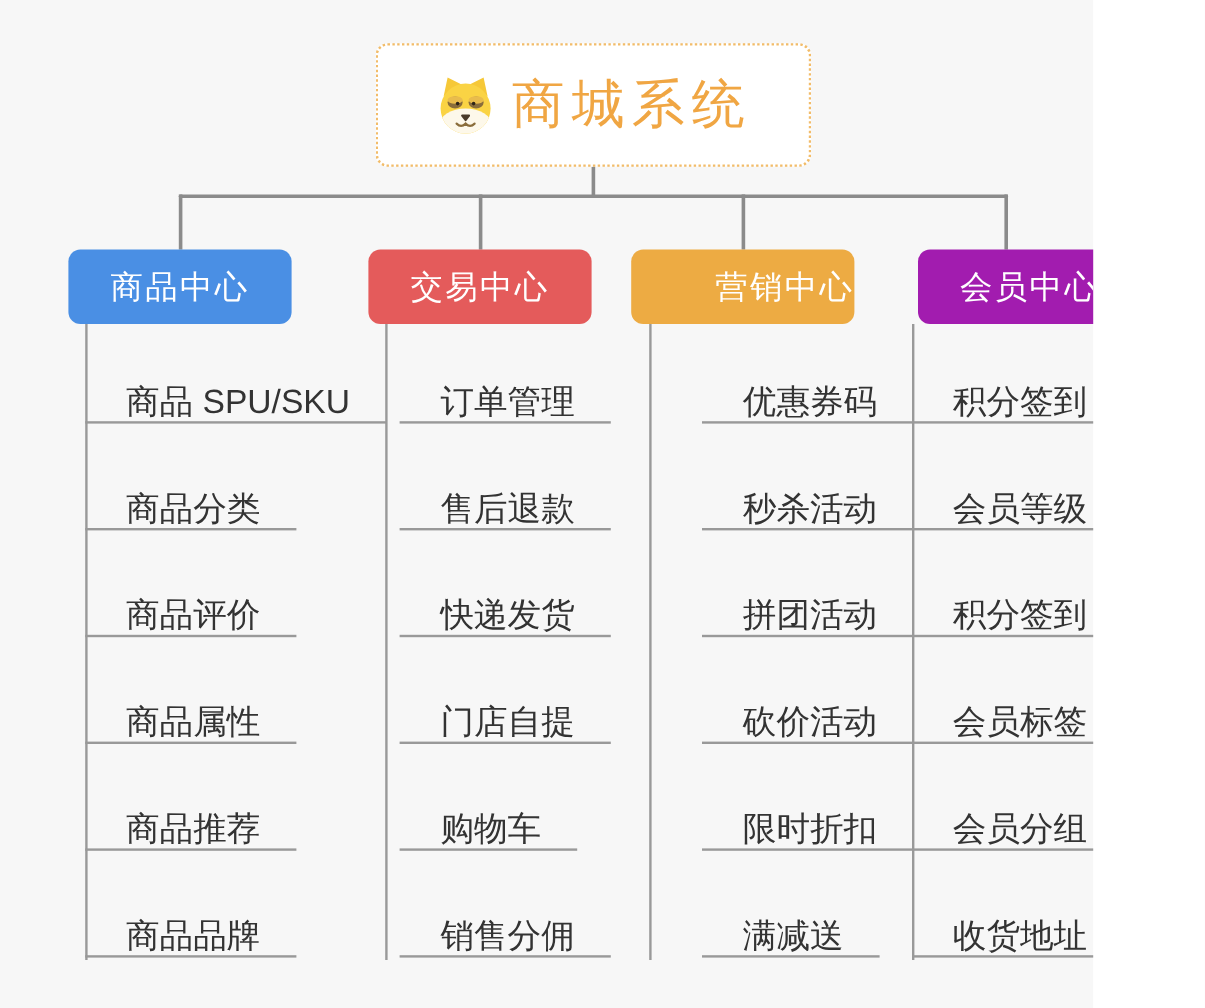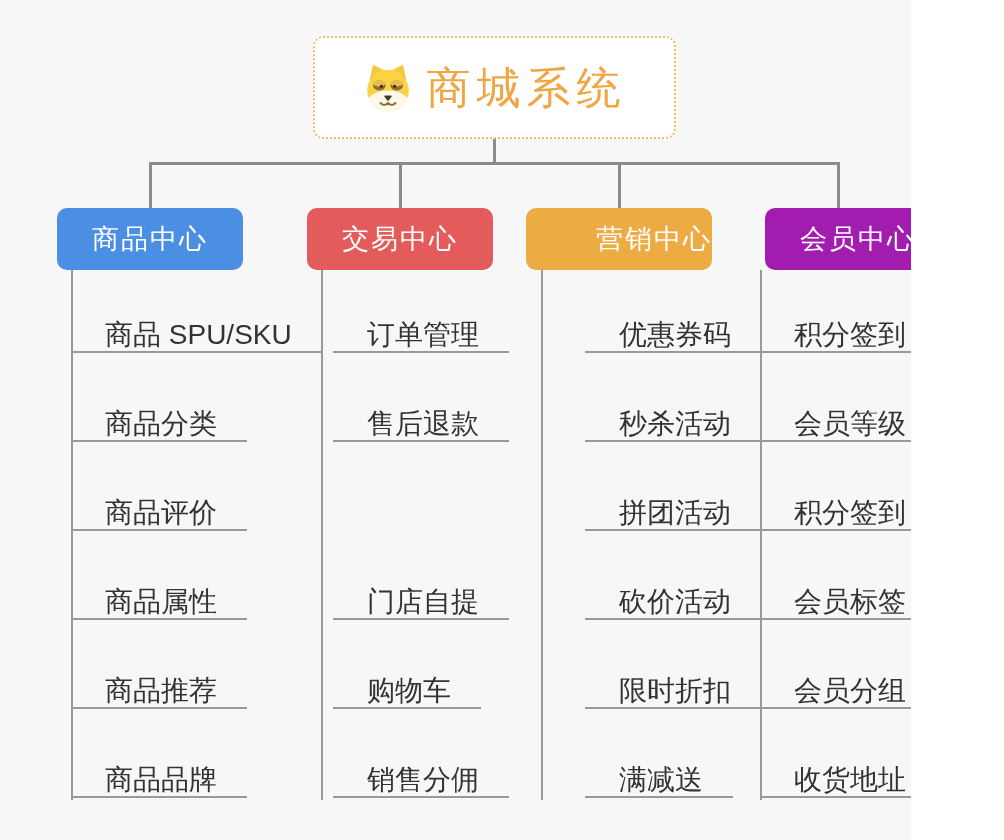--- a/index.html
+++ b/index.html
@@ -103,20 +103,21 @@
 
   <div class="child c1 r0">商品 SPU/SKU</div>
   <div class="child c1 r1">商品分类</div>
   <div class="child c1 r2">商品评价</div>
   <div class="child c1 r3">商品属性</div>
   <div class="child c1 r4">商品推荐</div>
   <div class="child c1 r5">商品品牌</div>
 
   <div class="child c2 r0">订单管理</div>
   <div class="child c2 r1">售后退款</div>
+  <div class="child c2 r2">快递发货</div>
   <div class="child c2 r3">门店自提</div>
   <div class="child c2 r4">购物车</div>
   <div class="child c2 r5">销售分佣</div>
 
   <div class="child c3 r0">优惠券码</div>
   <div class="child c3 r1">秒杀活动</div>
   <div class="child c3 r2">拼团活动</div>
   <div class="child c3 r3">砍价活动</div>
   <div class="child c3 r4">限时折扣</div>
   <div class="child c3 r5">满减送</div>

